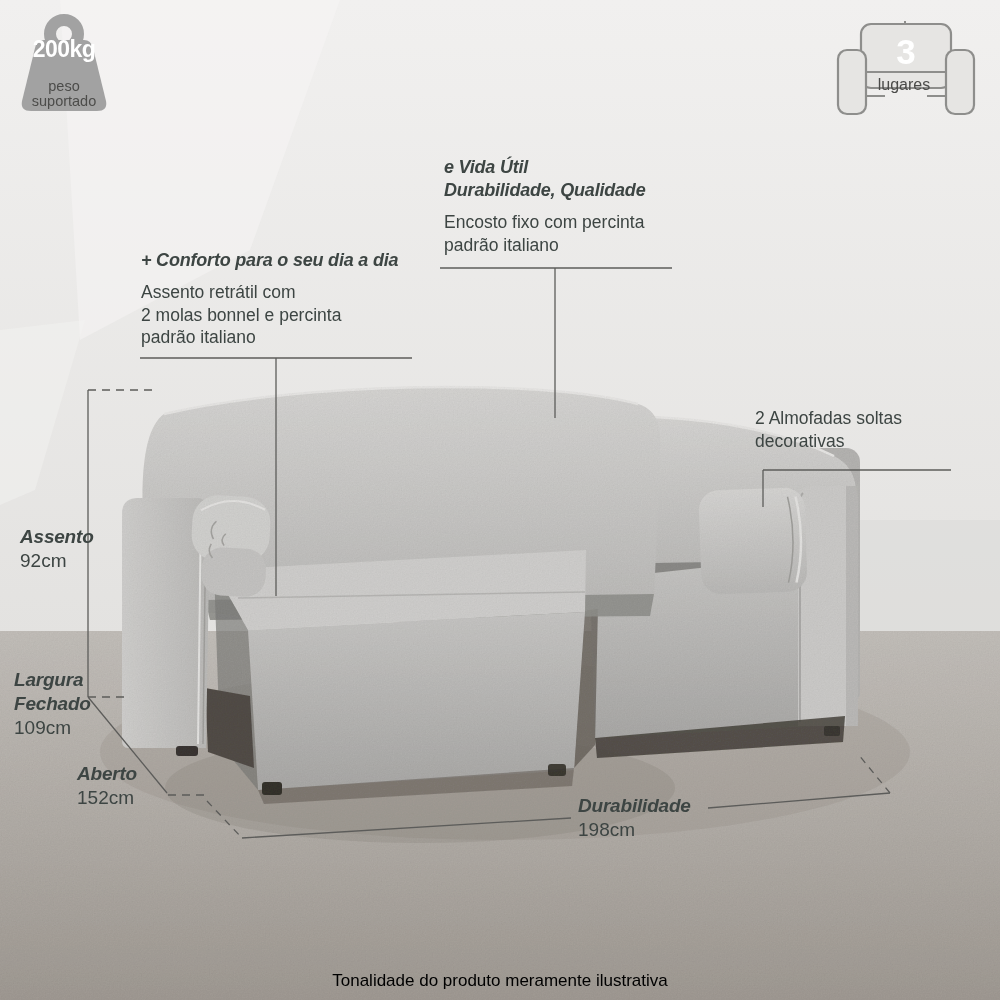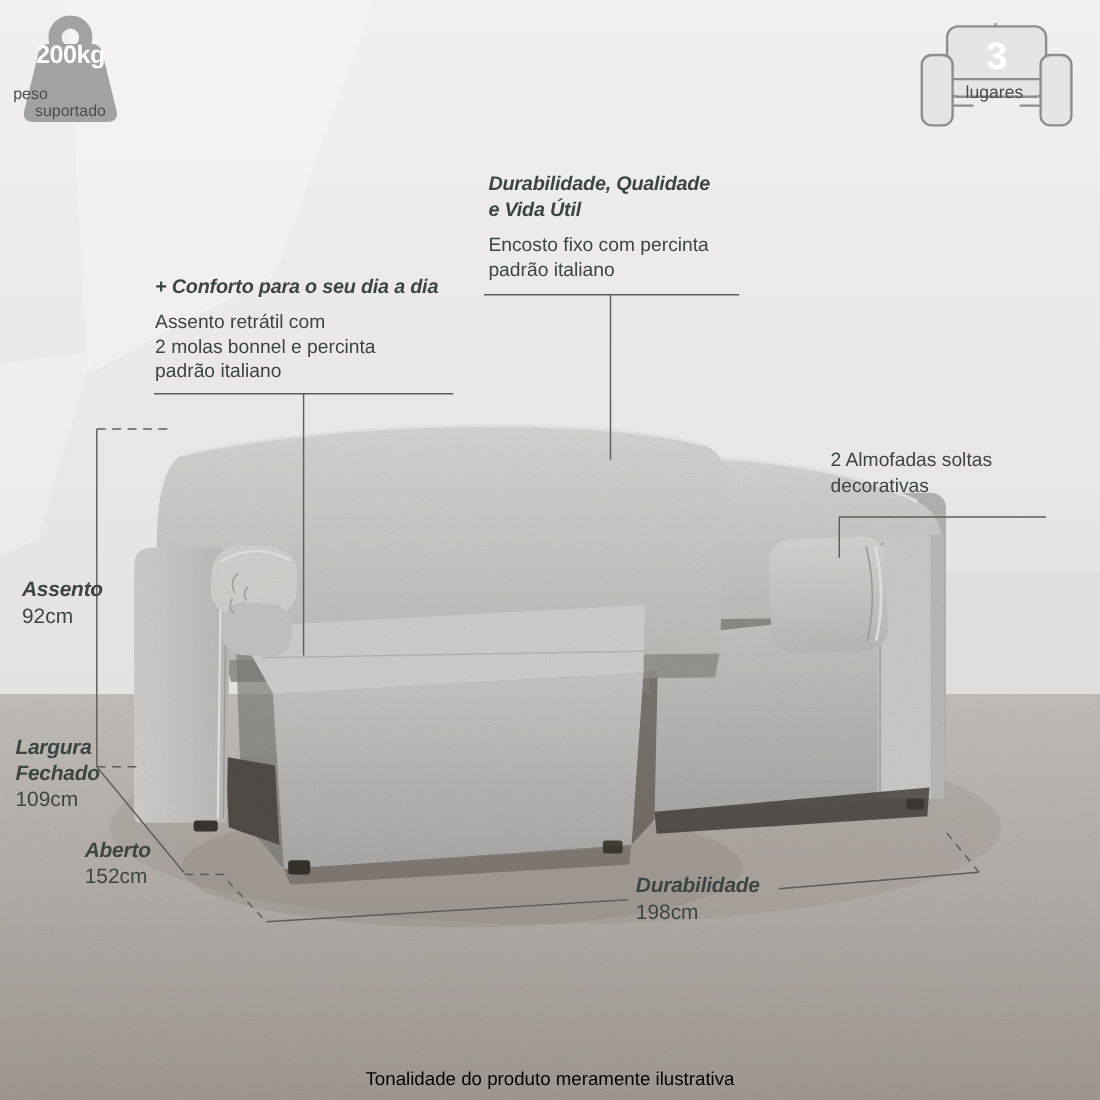--- a/index.html
+++ b/index.html
@@ -13,21 +13,21 @@
   .t-head{font-style:italic;font-weight:700;font-size:18px;line-height:23px;letter-spacing:-0.2px;}
   .t-body{font-weight:400;font-size:17.5px;line-height:22.5px;}
   .t-dim-name{font-style:italic;font-weight:700;font-size:19px;line-height:24px;letter-spacing:-0.2px;}
   .t-dim-val{font-weight:400;font-size:19px;line-height:24px;}
   .block span{display:block;}
   .gap8{height:9px;}
   
   .weight-badge{position:absolute;left:12px;top:10px;width:104px;height:104px;}
   .weight-badge svg{position:absolute;inset:0;}
   .weight-badge .wv{position:absolute;left:0;right:0;top:26px;text-align:center;color:#ffffff;font-weight:700;font-size:23px;letter-spacing:-0.5px;}
-  .weight-badge .wc1{position:absolute;left:0;right:0;top:68px;text-align:left;color:#4c4c4a;font-size:14.5px;}
+  .weight-badge .wc1{position:absolute;left:0;right:0;top:68px;text-align:center;color:#4c4c4a;font-size:14.5px;}
   .weight-badge .wc2{position:absolute;left:0;right:0;top:83px;text-align:center;color:#4c4c4a;font-size:14.5px;}
   
   .seats-badge{position:absolute;left:832px;top:8px;width:148px;height:110px;}
   .seats-badge svg{position:absolute;inset:0;}
   .seats-badge .sv{position:absolute;left:0;right:0;top:24px;text-align:center;color:#ffffff;font-weight:700;font-size:35px;}
   .seats-badge .sl{position:absolute;left:0;right:4px;top:68px;text-align:center;color:#4b4b49;font-size:16px;}
   .disclaimer{position:absolute;left:0;right:0;top:971px;text-align:center;color:#000000;font-size:17px;}
 </style>
 </head>
 <body>
@@ -174,22 +174,22 @@
       <line x1="31" y1="88" x2="53" y2="88" stroke="#8e8e8c" stroke-width="2"></line>
       <line x1="95" y1="88" x2="117" y2="88" stroke="#8e8e8c" stroke-width="2"></line>
       <rect x="6" y="42" width="28" height="64" rx="9" fill="#e6e5e3" stroke="#8e8e8c" stroke-width="2.2"></rect>
       <rect x="114" y="42" width="28" height="64" rx="9" fill="#e6e5e3" stroke="#8e8e8c" stroke-width="2.2"></rect>
     </svg>
     <span class="sv">3</span>
     <span class="sl">lugares</span>
   </div>
 
   <div class="lbl block" style="left:444px;top:156px;">
+    <span class="t-head">e Vida Útil</span>
     <span class="t-head">Durabilidade, Qualidade</span>
-    <span class="t-head">e Vida Útil</span>
     <div class="gap8"></div>
     <span class="t-body">Encosto fixo com percinta</span>
     <span class="t-body">padrão italiano</span>
   </div>
 
   <div class="lbl block" style="left:141px;top:249px;">
     <span class="t-head">+ Conforto para o seu dia a dia</span>
     <div class="gap8"></div>
     <span class="t-body">Assento retrátil com</span>
     <span class="t-body">2 molas bonnel e percinta</span>

